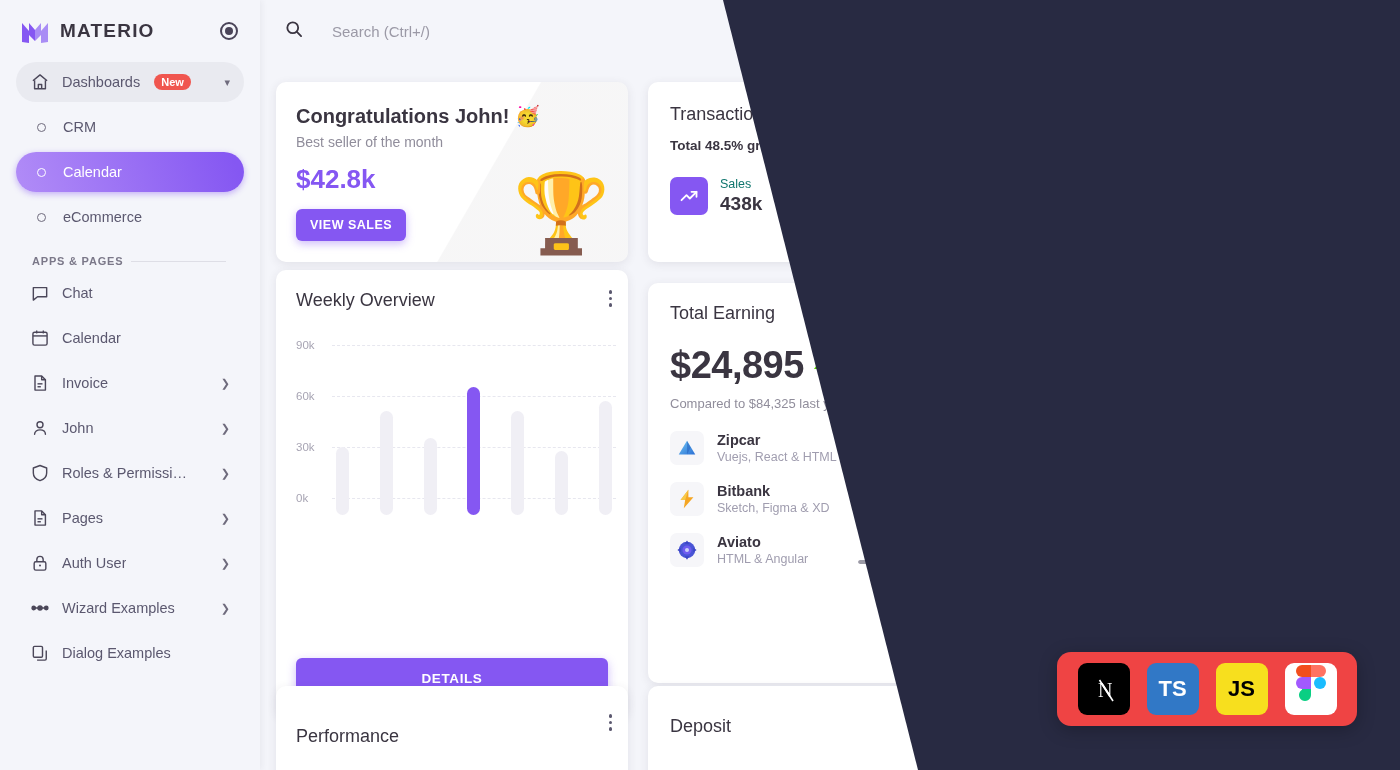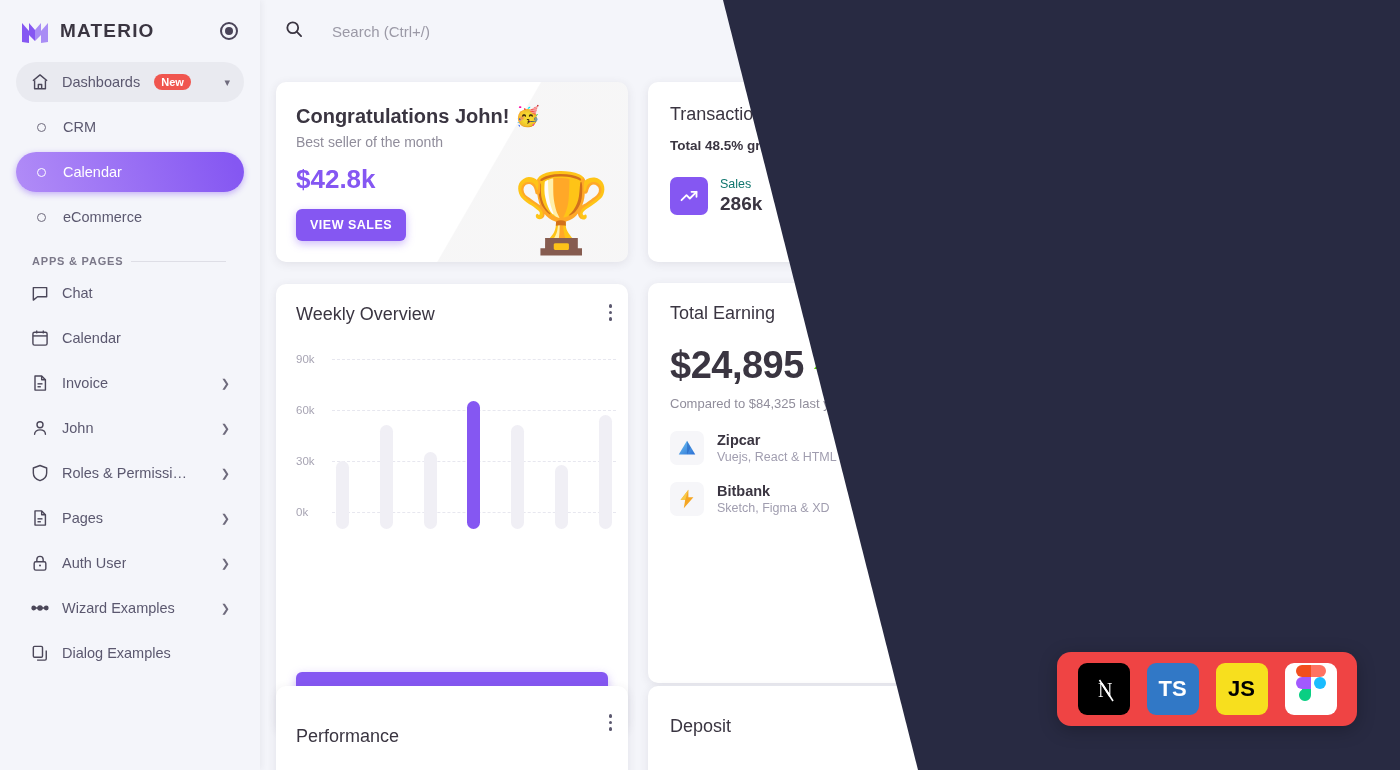--- a/index.html
+++ b/index.html
@@ -119,21 +119,21 @@
   #transactions .ttl { padding: 22px 0 0 22px; }
   #transactions .tsub { font-size: 13.5px; color: #908d9b; padding: 12px 0 0 22px; }
   #transactions .tsub b { color: #3a3541; font-weight: 700; }
   .stat-row { display: flex; padding: 24px 0 0 22px; gap: 52px; }
   .stat { display: flex; align-items: center; gap: 12px; }
   .stat-ico { width: 38px; height: 38px; border-radius: 7px; display: flex; align-items: center; justify-content: center; color: #fff; }
   .stat-label { font-size: 12.5px; color: #0f766e; }
   .stat-val { font-size: 19px; font-weight: 600; color: #3a3541; margin-top: 2px; }
 
   
-  #weekly { left: 16px; top: 222px; width: 352px; height: 448px; }
+  #weekly { left: 16px; top: 208px; width: 352px; height: 448px; }
   #weekly .ttl { padding: 20px 0 0 20px; }
   .chart-area { position: relative; margin: 22px 12px 0 20px; height: 182px; }
   .ylab { position: absolute; left: 0; font-size: 11.5px; color: #a7a4b3; transform: translateY(-50%); }
   .gridline { position: absolute; left: 36px; right: 0; height: 0;
     border-top: 1.4px dashed #e7e7ef; }
   .bars { position: absolute; left: 40px; right: 4px; bottom: 0; height: 165px;
     display: flex; align-items: flex-end; justify-content: space-between; }
   .bar { width: 13px; border-radius: 7px; background: #f0eff5; }
   .bar.hl { background: #8557f2; }
   .perf { display: flex; align-items: center; gap: 16px; padding: 16px 20px 0 20px; }
@@ -246,21 +246,21 @@
       <div class="stat-row">
         <div class="stat">
           <div class="stat-ico" style="background:#8557f2">
             <svg width="20" height="20" viewBox="0 0 24 24" fill="none" stroke="#fff" stroke-width="2.2" stroke-linecap="round" stroke-linejoin="round">
                 <polyline points="3 17 9 11 13 15 21 7"></polyline>
                 <polyline points="15 7 21 7 21 13"></polyline>
               </svg>
           </div>
           <div>
             <div class="stat-label">Sales</div>
-            <div class="stat-val">286k</div>
+            <div class="stat-val">438k</div>
           </div>
         </div>
         <div class="stat">
           <div class="stat-ico" style="background:#56ca00">
             <svg width="20" height="20" viewBox="0 0 24 24" fill="none" stroke="#fff" stroke-width="2" stroke-linecap="round">
                 <circle cx="12" cy="8" r="3.4"></circle>
                 <path d="M5.5 19c0-3.3 2.9-5.2 6.5-5.2s6.5 1.9 6.5 5.2"></path>
               </svg>
           </div>
           <div>
@@ -376,20 +376,40 @@
             <div class="earn-tech">Sketch, Figma &amp; XD</div>
           </div>
           <div class="earn-right">
             <div class="earn-price">$8,650.20</div>
             <div class="earn-bar">
                 <i style="width:55%;background:#4fb8f5"></i>
               </div>
           </div>
         </div>
 
+        <div class="earn-row">
+          <div class="earn-logo">
+            <svg width="22" height="22" viewBox="0 0 24 24">
+                <circle cx="12" cy="12" r="9" fill="#4a55d6"></circle>
+                <circle cx="12" cy="12" r="5" fill="#6f5df0"></circle>
+                <circle cx="12" cy="12" r="2.2" fill="#cbd0f7"></circle>
+                <path d="M12 1.5 l2.4 3.6 h-4.8z M12 22.5 l-2.4-3.6h4.8z M1.5 12 l3.6-2.4v4.8z M22.5 12 l-3.6 2.4V9.6z" fill="#3b46c4"></path>
+              </svg>
+          </div>
+          <div>
+            <div class="earn-name">Aviato</div>
+            <div class="earn-tech">HTML &amp; Angular</div>
+          </div>
+          <div class="earn-right">
+            <div class="earn-price">$1,245.80</div>
+            <div class="earn-bar">
+                <i style="width:20%;background:#9b9aa5"></i>
+              </div>
+          </div>
+        </div>
 
       </div>
     </div>
 
     <div class="card dark" id="totalprofit">
       <div class="tp-amt">$86.4k</div>
       <svg width="140" height="66" viewBox="0 0 140 66" style="position:absolute;left:18px;top:60px">
         <g stroke="#5a5578" stroke-width="1.2" stroke-dasharray="4 4">
           <line x1="6" y1="4" x2="6" y2="62"></line>
             <line x1="31" y1="4" x2="31" y2="62"></line>

